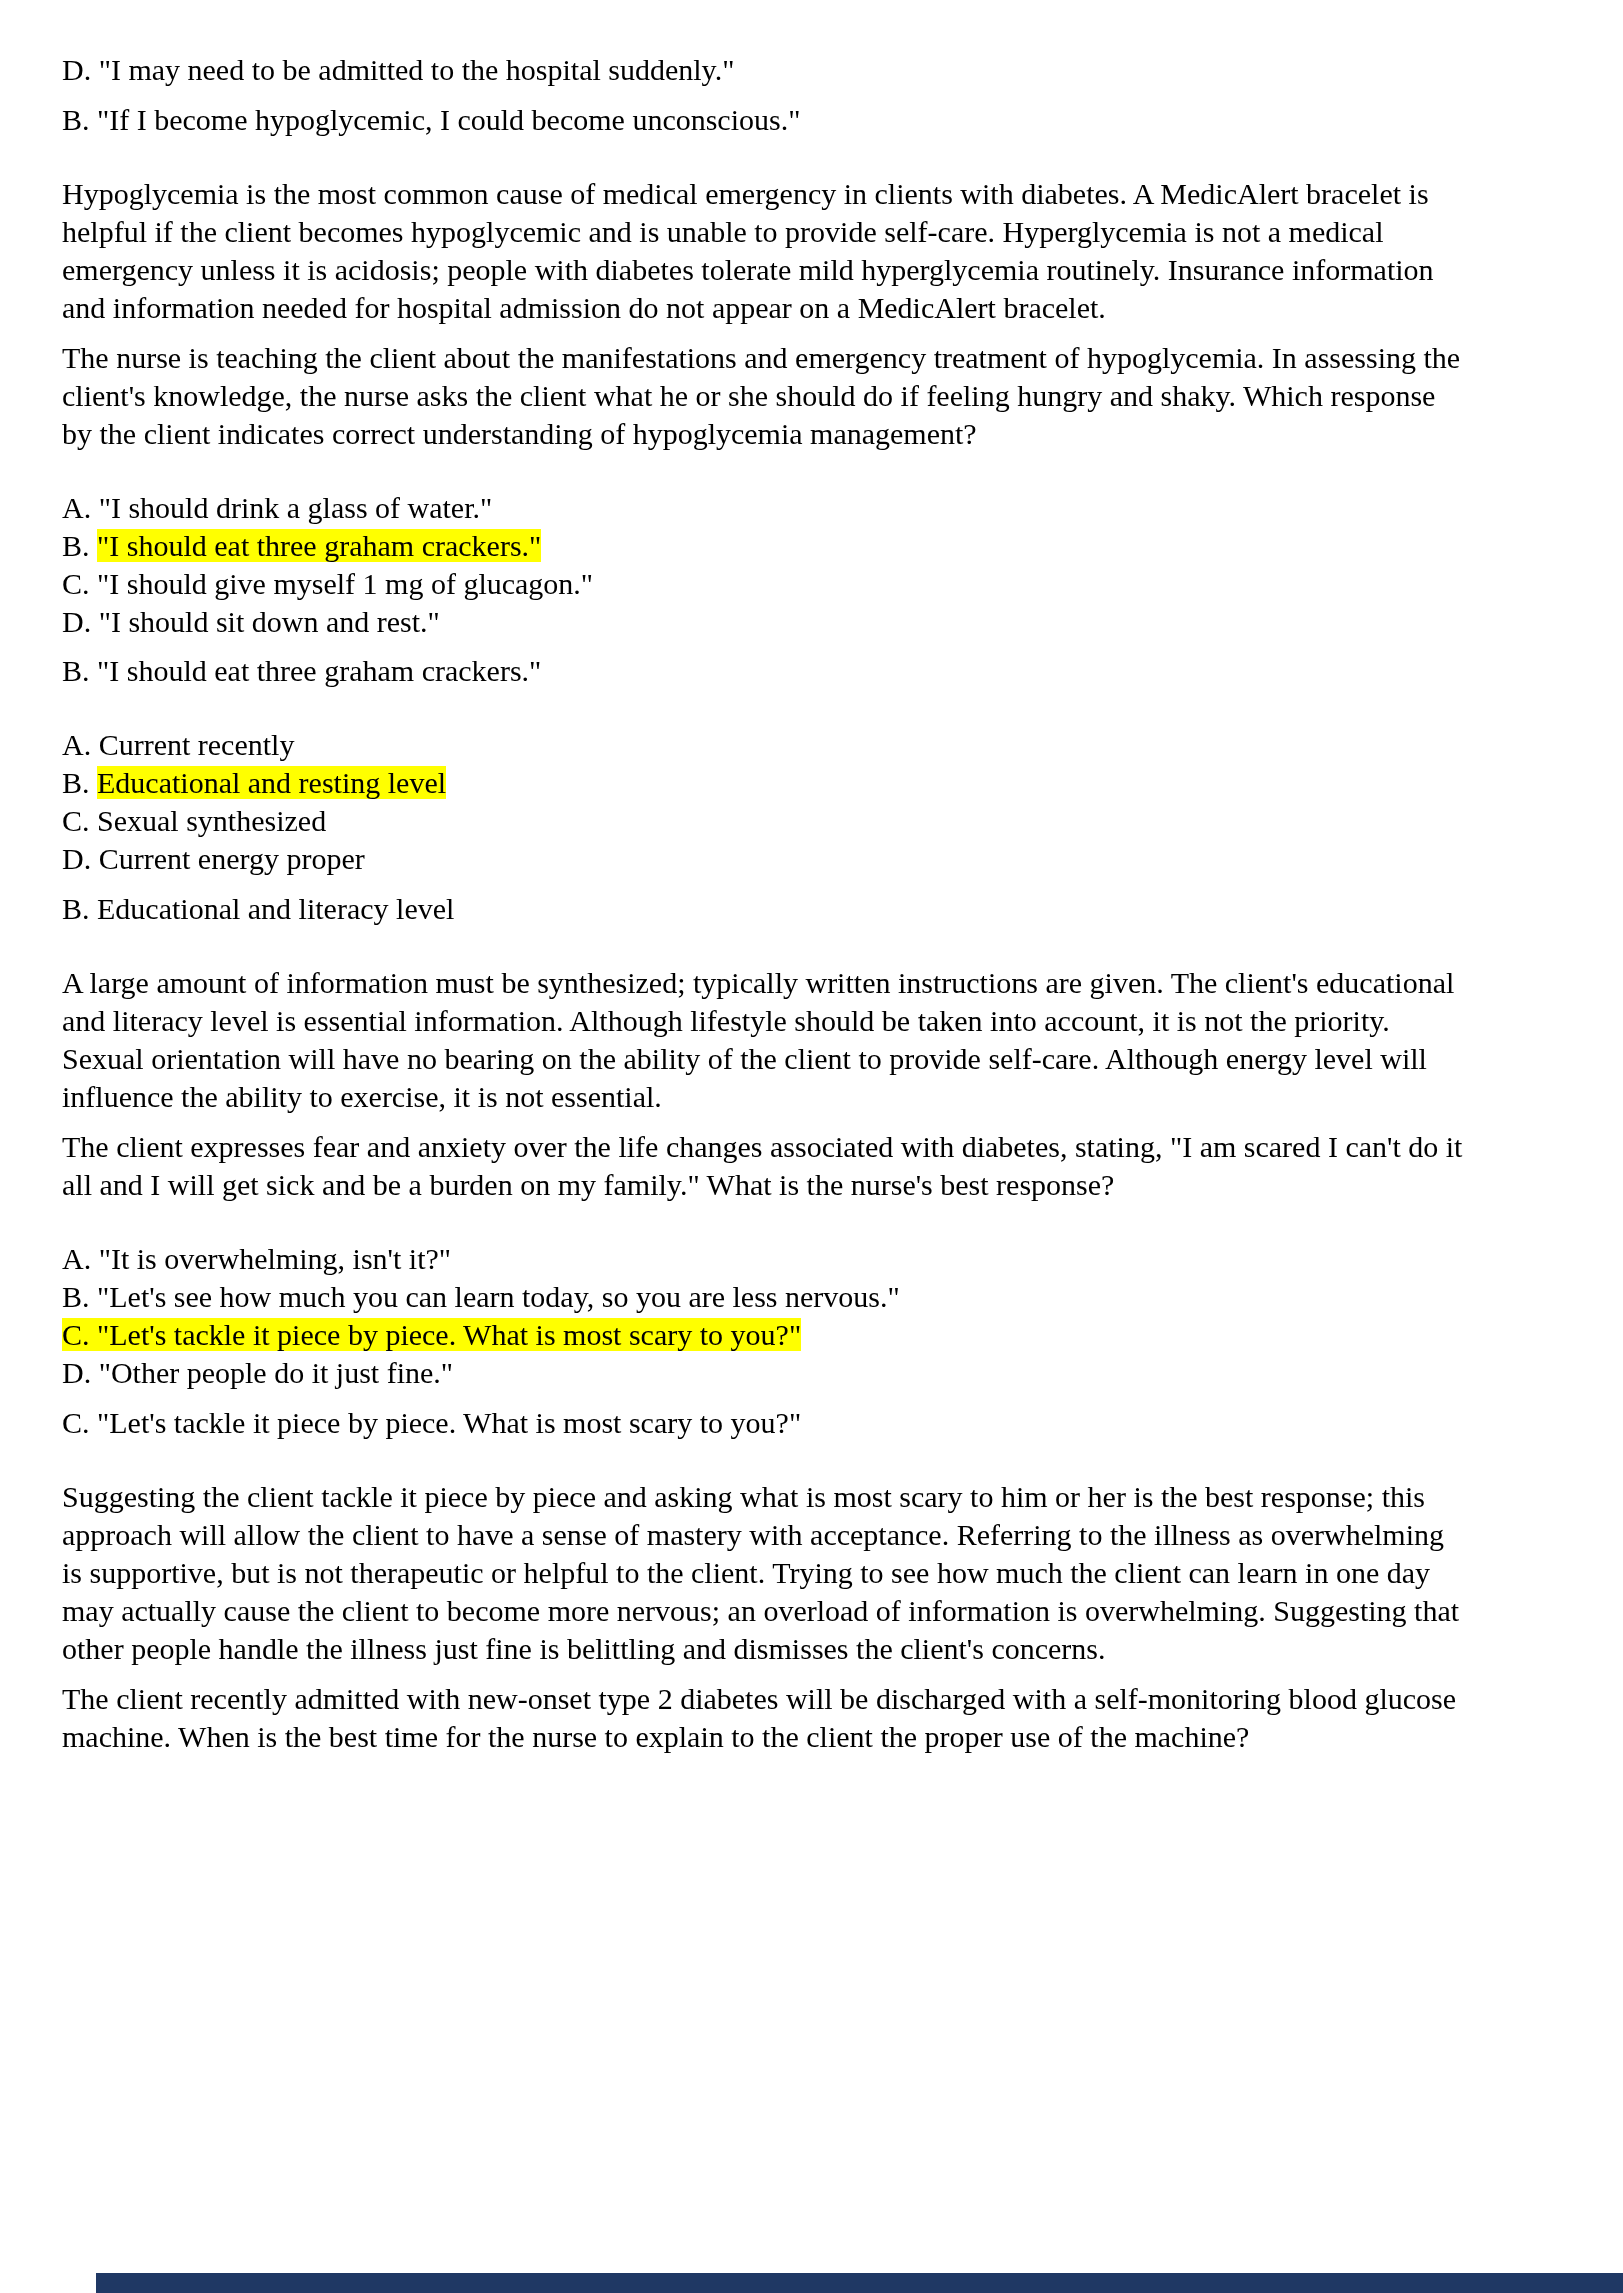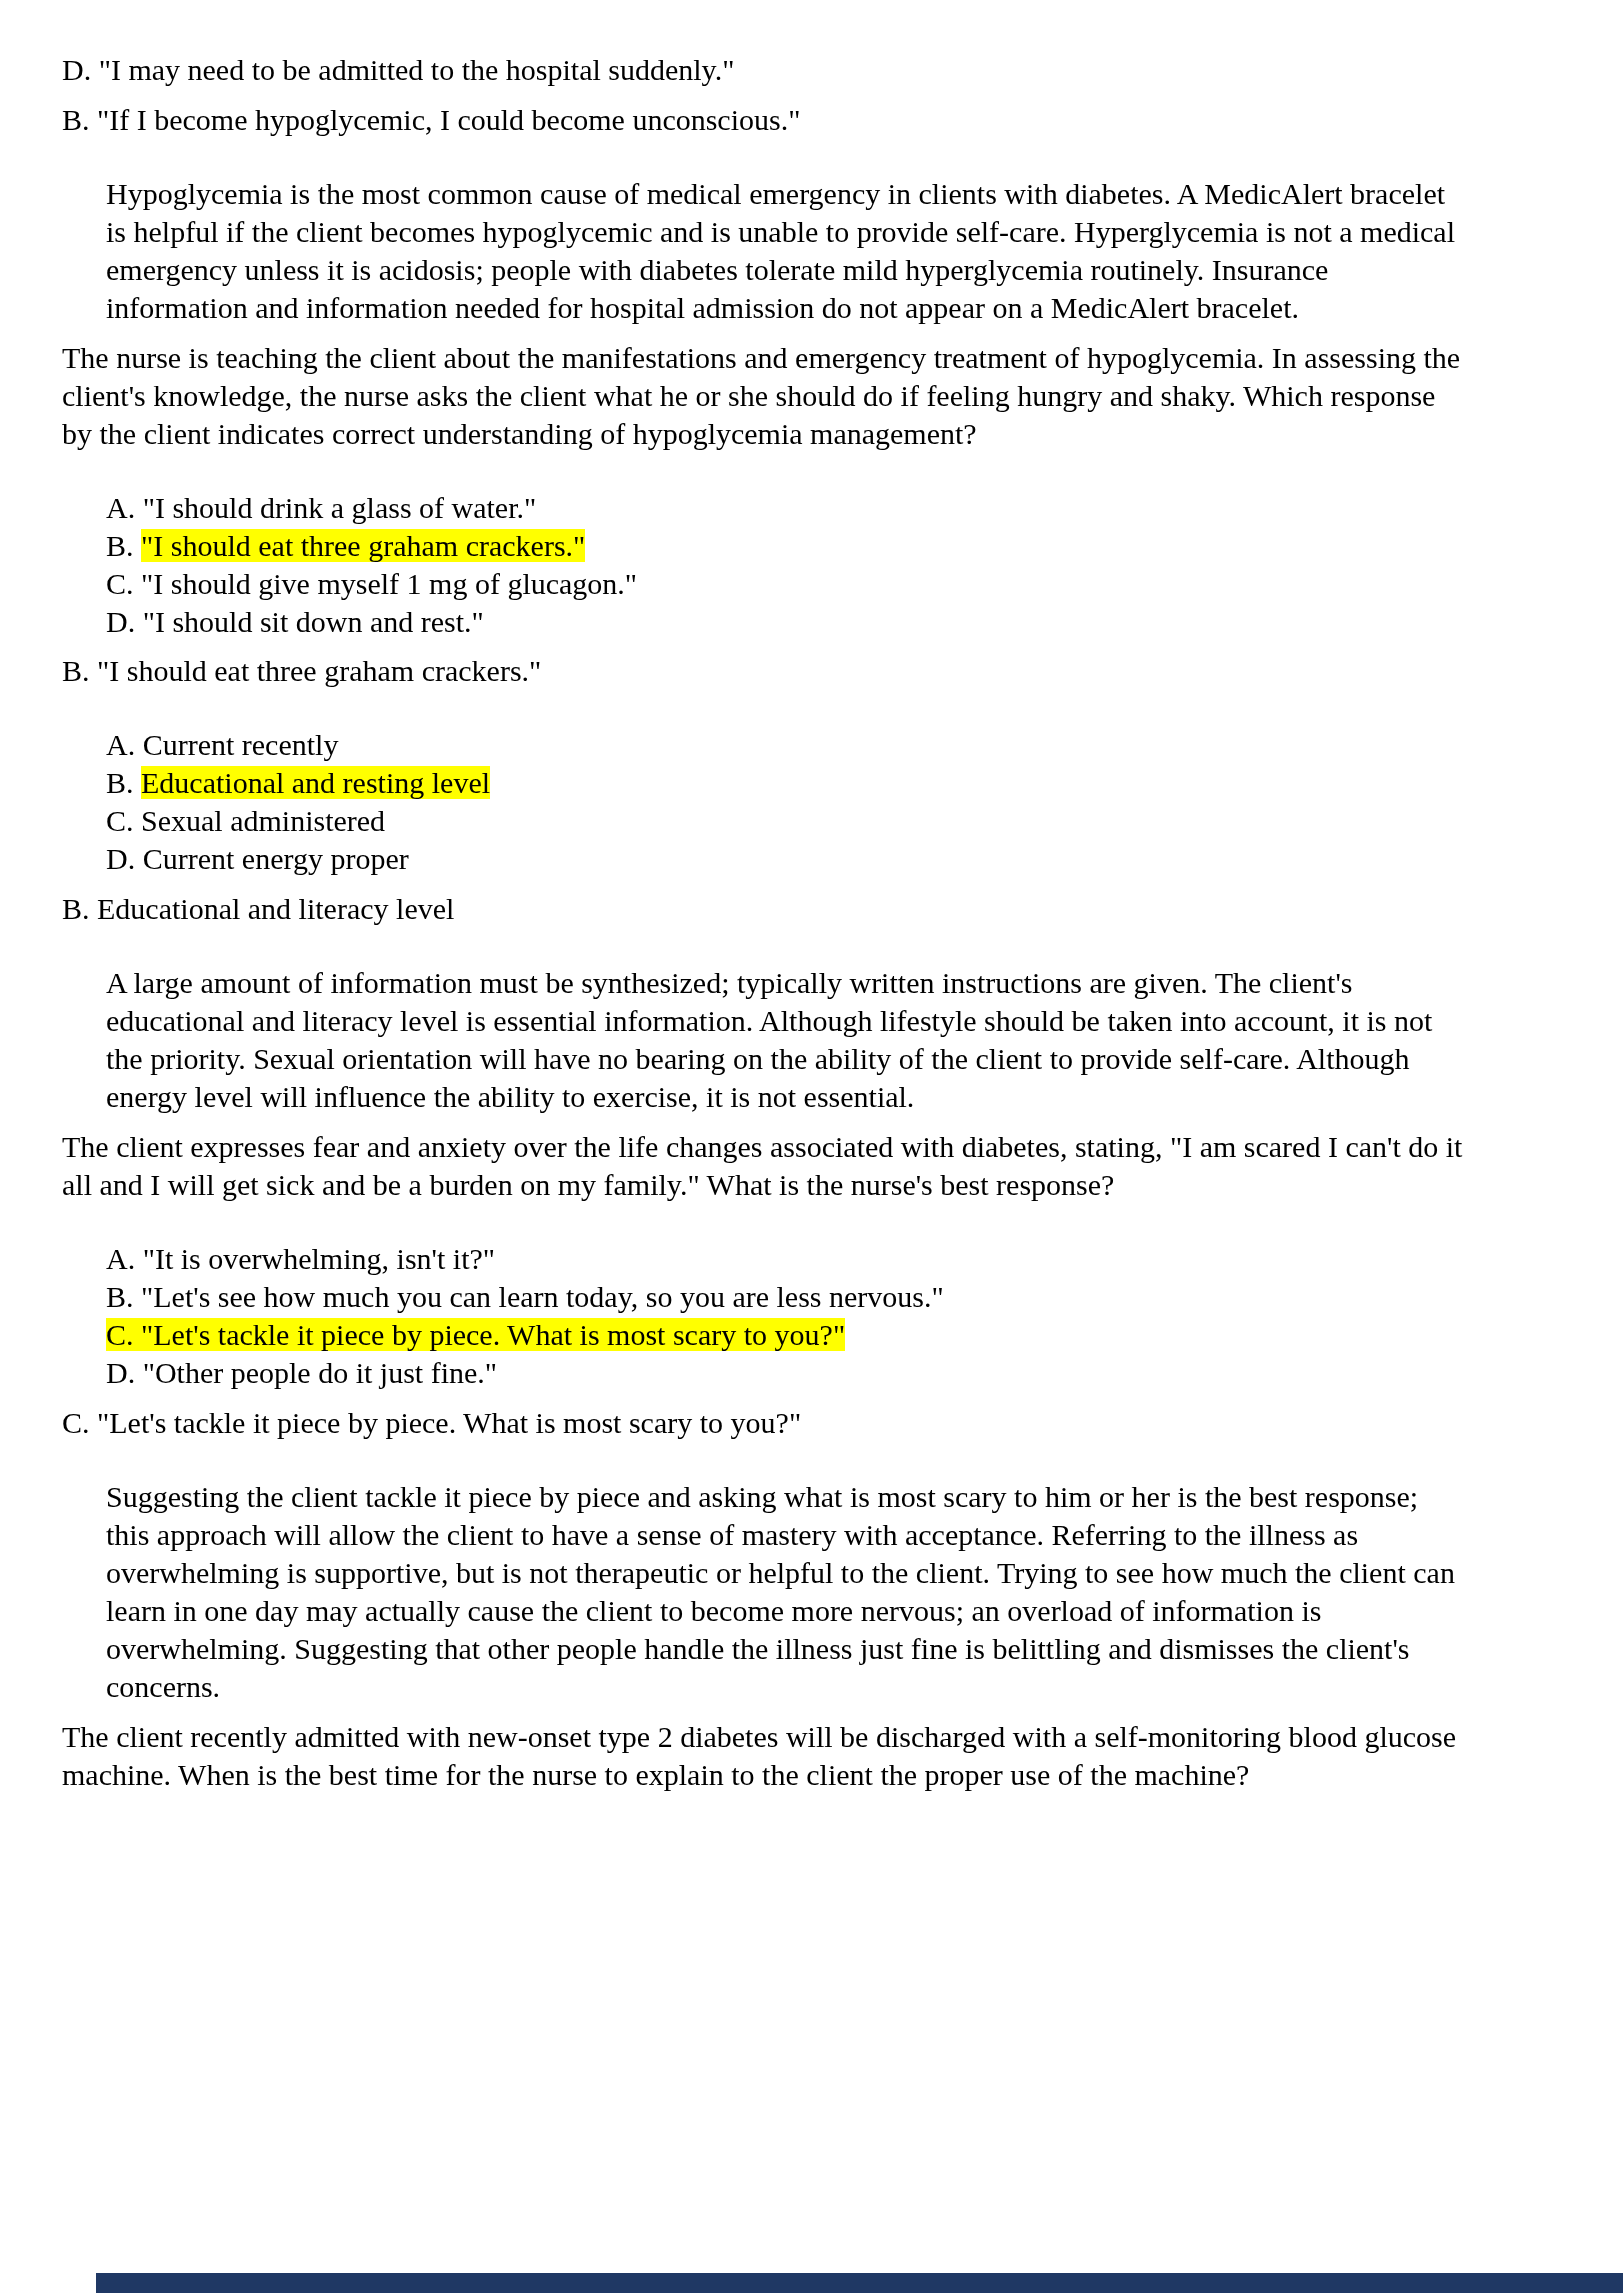--- a/index.html
+++ b/index.html
@@ -12,21 +12,21 @@
     color: var(--text-color, #000000);
     font-family: "Liberation Serif", "DejaVu Serif", serif;
     font-size: 30px;
     line-height: 38px;
     box-sizing: border-box;
     padding: 51px 157px 0 62px;
     overflow: hidden;
   }
   .para { margin: 0; }
   .mt-para { margin-top: 11.8px; }
-  .mt-blank { margin-top: 36px; margin-left: 44px; }
+  .mt-blank { margin-top: 36px; }
   .option-line { margin: 0; }
   .hl { background: var(--hl, #ffff00); }
   .bottom-bar {
     position: absolute;
     left: 96px;
     right: 0;
     bottom: 0;
     height: 20.6px;
     background: var(--bar-color, #1f3864);
   }
@@ -48,21 +48,21 @@
     <p class="option-line"><span>C. </span><span>"I should give myself 1 mg of glucagon."</span></p>
     <p class="option-line"><span>D. </span><span>"I should sit down and rest."</span></p>
   </div>
 
   <p class="para mt-para">B. "I should eat three graham crackers."</p>
 
 
   <div class="mt-blank">
     <p class="option-line"><span>A. </span><span>Current recently</span></p>
     <p class="option-line"><span>B. </span><span class="hl">Educational and resting level</span></p>
-    <p class="option-line"><span>C. </span><span>Sexual administered</span></p>
+    <p class="option-line"><span>C. </span><span>Sexual synthesized</span></p>
     <p class="option-line"><span>D. </span><span>Current energy proper</span></p>
   </div>
 
   <p class="para mt-para">B. Educational and literacy level</p>
 
   <p class="para mt-blank">A large amount of information must be synthesized; typically written instructions are given. The client's educational and literacy level is essential information. Although lifestyle should be taken into account, it is not the priority. Sexual orientation will have no bearing on the ability of the client to provide self-care. Although energy level will influence the ability to exercise, it is not essential.</p>
   <p class="para mt-para">The client expresses fear and anxiety over the life changes associated with diabetes, stating, "I am scared I can't do it all and I will get sick and be a burden on my family." What is the nurse's best response?</p>
 
   <div class="mt-blank">
     <p class="option-line"><span>A. </span><span>"It is overwhelming, isn't it?"</span></p>

